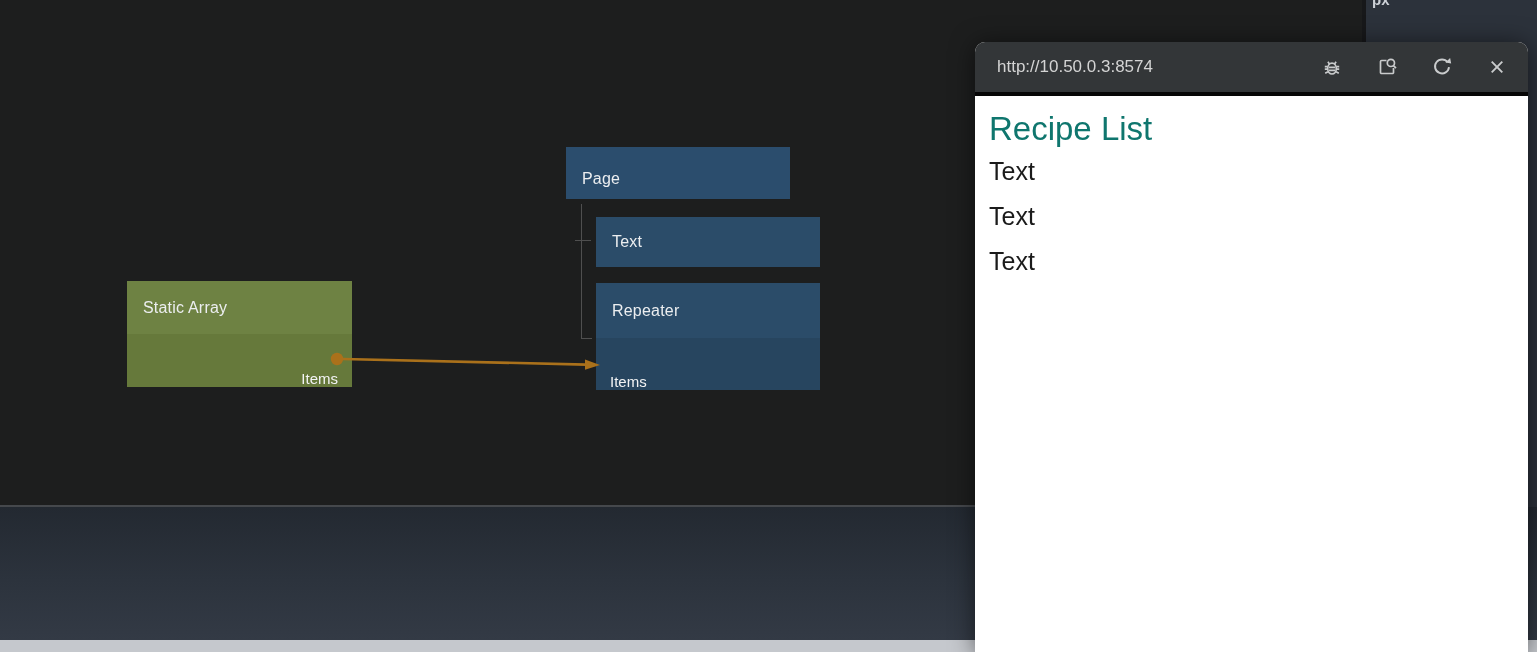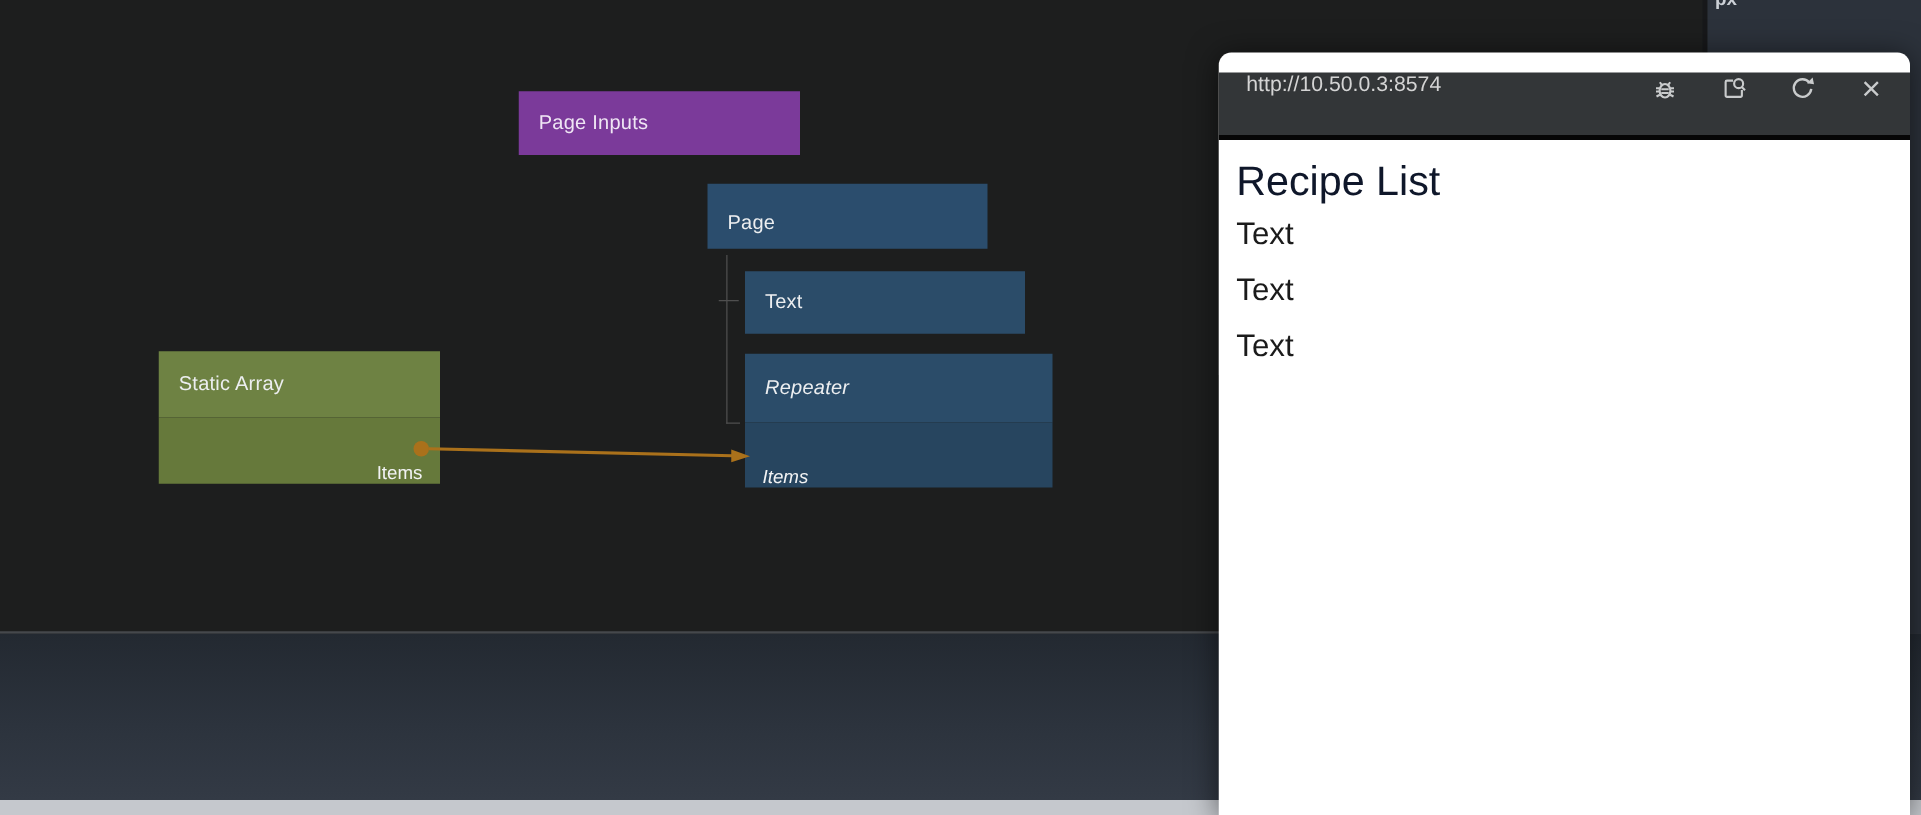--- a/index.html
+++ b/index.html
@@ -18,63 +18,60 @@
   
   .node{position:absolute;color:#eceef0;}
   .node .hdr{display:flex;align-items:center;padding-left:16px;font-size:16px;letter-spacing:.2px;}
   .node .port-row{display:flex;align-items:flex-end;font-size:15px;color:#f2f3f4;}
   .n-page-inputs{left:415px;top:73px;width:225px;height:51px;background:#7b3a9a;}
   .n-page-inputs .hdr{height:51px;color:#efe6f4;}
   .n-page{left:566px;top:147px;width:224px;height:52px;background:#2b4d6d;}
   .n-page .hdr{height:64px;}
   .n-text{left:596px;top:217px;width:224px;height:50px;background:#2b4c69;}
   .n-text .hdr{height:50px;}
-  .n-repeater{left:596px;top:283px;width:246px;font-style:italic;}
+  .n-repeater{left:596px;top:283px;width:224px;}
   .n-repeater .hdr{height:55px;background:#2b4c69;}
   .n-repeater .port-row{height:52px;background:#27455f;padding-left:14px;}
   .n-static{left:111px;top:281px;width:225px;margin-left:16px;}
   .n-static .hdr{height:53px;background:#6e8243;}
   .n-static .port-row{height:53px;background:#66793b;justify-content:flex-end;padding-right:14px;}
 
   .tree-line{position:absolute;background:#4f4f4f;}
   .tl-v{left:581px;top:204px;width:1px;height:135px;}
   .tl-tick{left:575px;top:240px;width:16px;height:1px;}
   .tl-h{left:581px;top:338px;width:11px;height:1px;}
 
   svg.wires{position:absolute;left:0;top:0;width:1537px;height:652px;pointer-events:none;}
 
   
   .preview{position:absolute;left:975px;top:42px;width:553px;height:610px;
     border-radius:10px 10px 0 0;overflow:hidden;background:#fff;
     box-shadow:0 2px 24px rgba(0,0,0,.55);z-index:10;}
-  .pv-header{height:50px;background:#333638;display:flex;align-items:flex-start;padding:0 18px 0 22px;margin-top:16px;}
+  .pv-header{height:50px;background:#333638;display:flex;align-items:center;padding:0 18px 0 22px;}
   .pv-url{font-size:17px;color:#d4d4d4;white-space:nowrap;}
   .pv-spacer{flex:1;}
   .pv-icons{display:flex;align-items:center;gap:29px;}
   .pv-icon{width:26px;height:26px;display:flex;align-items:center;justify-content:center;cursor:pointer;}
   .pv-icon svg{display:block;}
   .pv-sep{height:4px;background:#060606;}
   .pv-content{background:#fff;padding:12px 10px 0 14px;}
-  .pv-title{font-size:33px;line-height:41px;color:#0f172a;font-weight:400;margin:0;}
+  .pv-title{font-size:33px;line-height:41px;color:#0f766e;font-weight:400;margin:0;}
   .pv-item{font-size:25px;line-height:45px;color:#1b1b1b;}
 </style>
 </head>
 <body>
 
 <div id="stage">
 
   <div style="position:absolute;inset:0;">
 
     <div class="tree-line tl-v"></div>
     <div class="tree-line tl-tick"></div>
     <div class="tree-line tl-h"></div>
 
-    <div class="node n-page-inputs">
-      <div class="hdr">Page Inputs</div>
-    </div>
 
     <div class="node n-page">
       <div class="hdr">Page</div>
     </div>
 
     <div class="node n-text">
       <div class="hdr">Text</div>
     </div>
 
     <div class="node n-repeater">

